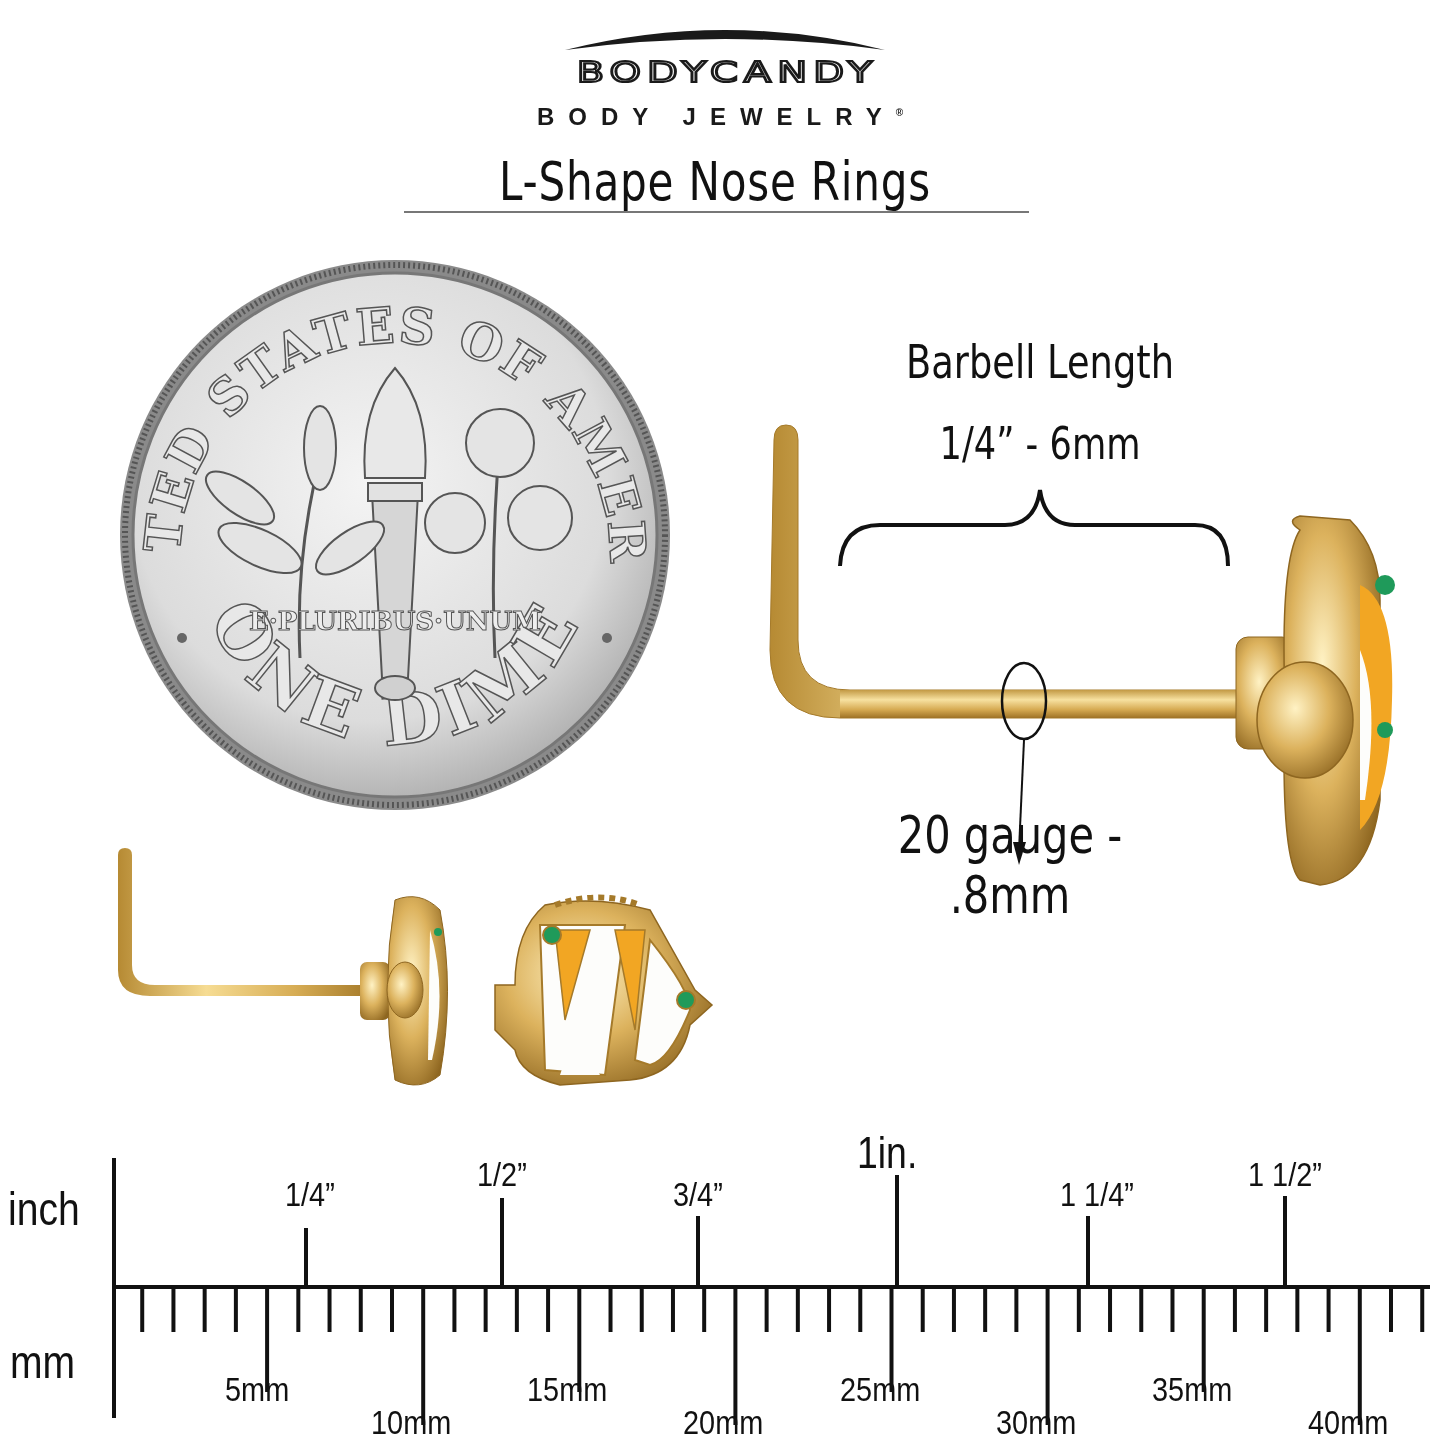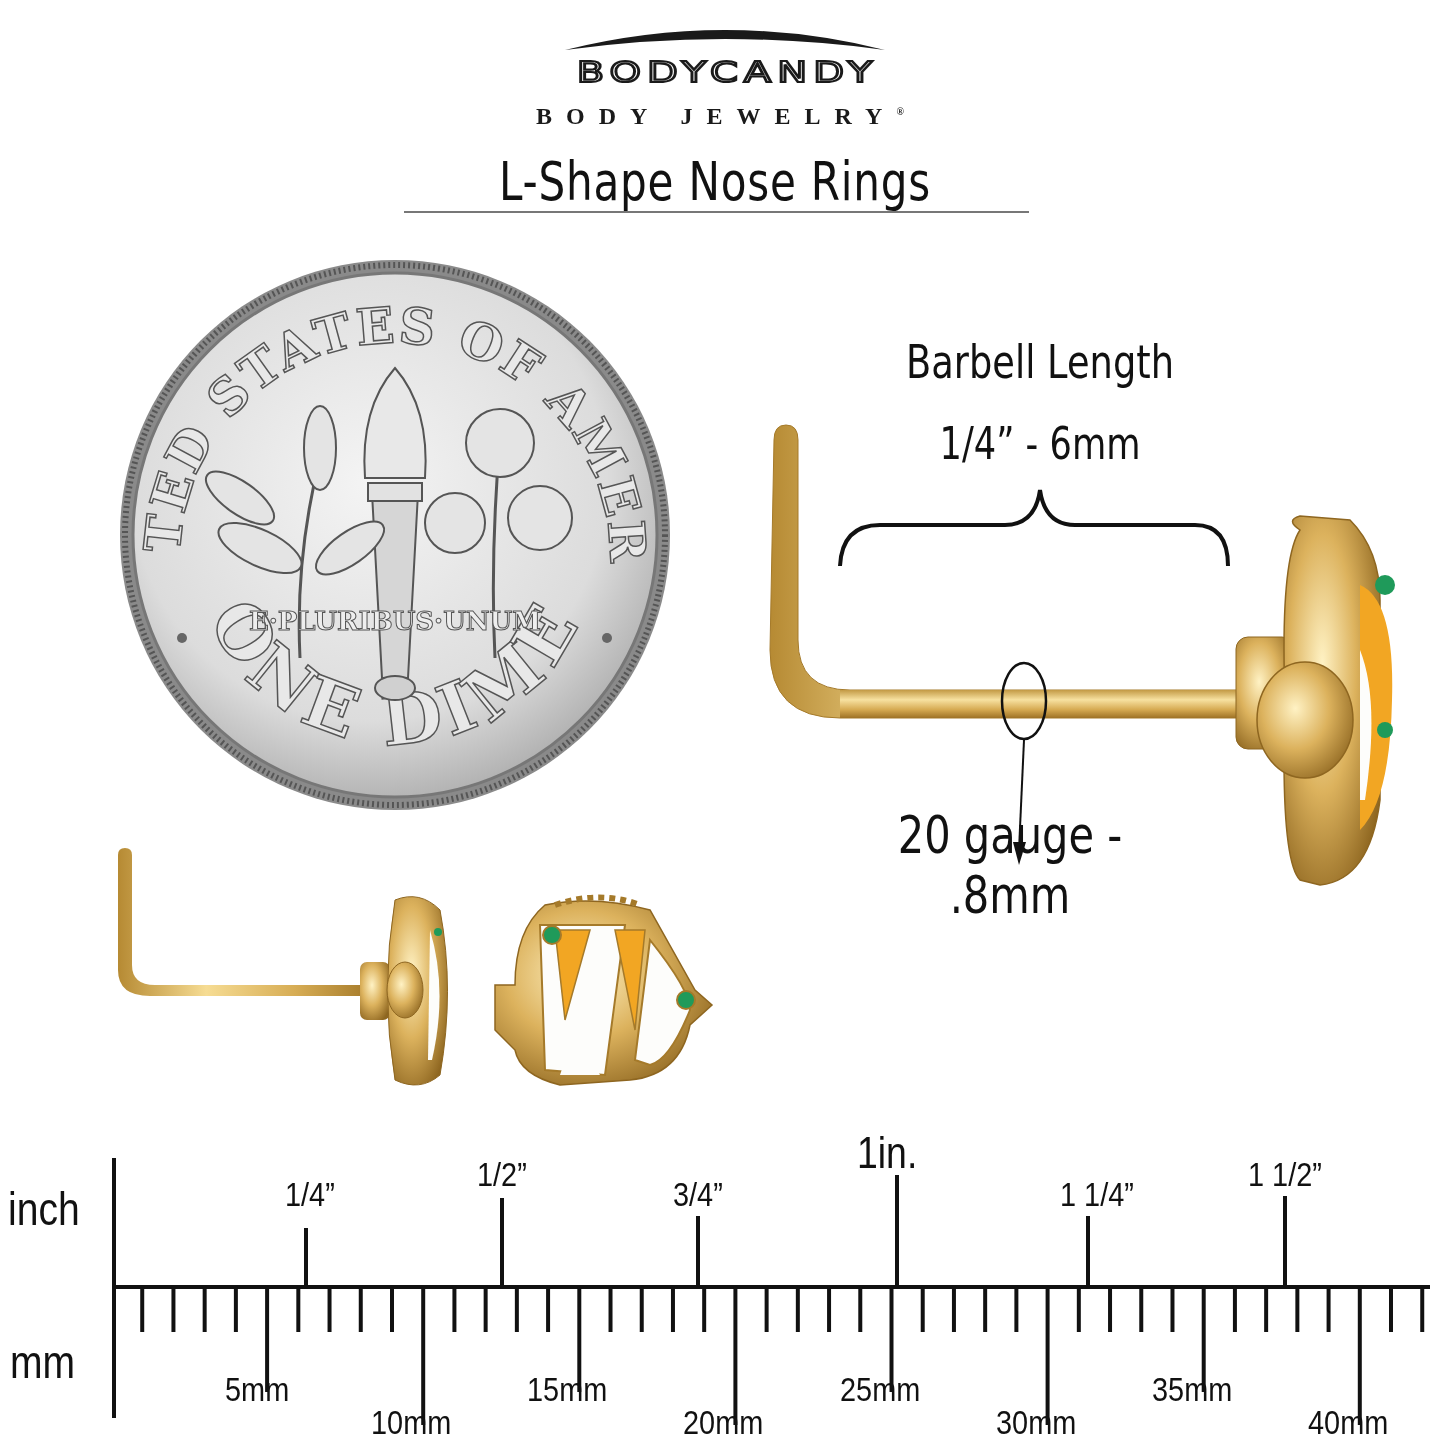--- a/index.html
+++ b/index.html
@@ -1,20 +1,20 @@
 <!DOCTYPE html>
 <html><head>
 <meta charset="utf-8">
 <style>
   html,body{margin:0;padding:0;background:#fff;}
   body{width:1445px;height:1445px;position:relative;overflow:hidden;font-family:"Liberation Sans",sans-serif;color:#111;}
   .abs{position:absolute;}
   .logo-arc{left:560px;top:22px;}
   .logo-main{left:470px;top:58px;width:515px;text-align:center;font-family:"DejaVu Sans",sans-serif;font-size:40px;letter-spacing:6px;font-weight:normal;color:#fff;-webkit-text-stroke:3px #1a1a1a;line-height:40px;transform:scaleY(0.72);transform-origin:top center;}
-  .logo-sub{left:470px;top:103px;width:500px;text-align:center;font-family:Liberation Serif, serif;font-size:24px;letter-spacing:14px;font-weight:bold;color:#1a1a1a;}
+  .logo-sub{left:470px;top:103px;width:500px;text-align:center;font-family:Liberation Sans, sans-serif;font-size:24px;letter-spacing:14px;font-weight:bold;color:#1a1a1a;}
   .title{left:400px;top:150px;width:630px;text-align:center;font-family:"DejaVu Sans",sans-serif;font-size:54px;font-weight:normal;color:#111;transform:scaleX(0.78);letter-spacing:1px;}
   .title-rule{left:404px;top:211px;width:625px;height:2px;background:#777;}
   .ann{font-family:"DejaVu Sans",sans-serif;color:#111;transform:scaleX(0.8);transform-origin:center;text-align:center;}
   .ruler-text{font-family:"Liberation Sans",sans-serif;color:#111;transform:scaleX(0.85);transform-origin:left top;white-space:nowrap;}
 </style>
 </head>
 <body>
 
 <svg class="abs logo-arc" width="330" height="30" viewBox="0 0 330 30">
   <path d="M5 28 Q165 -12 325 28 Q165 6 5 28 Z" fill="#1a1a1a"></path>

